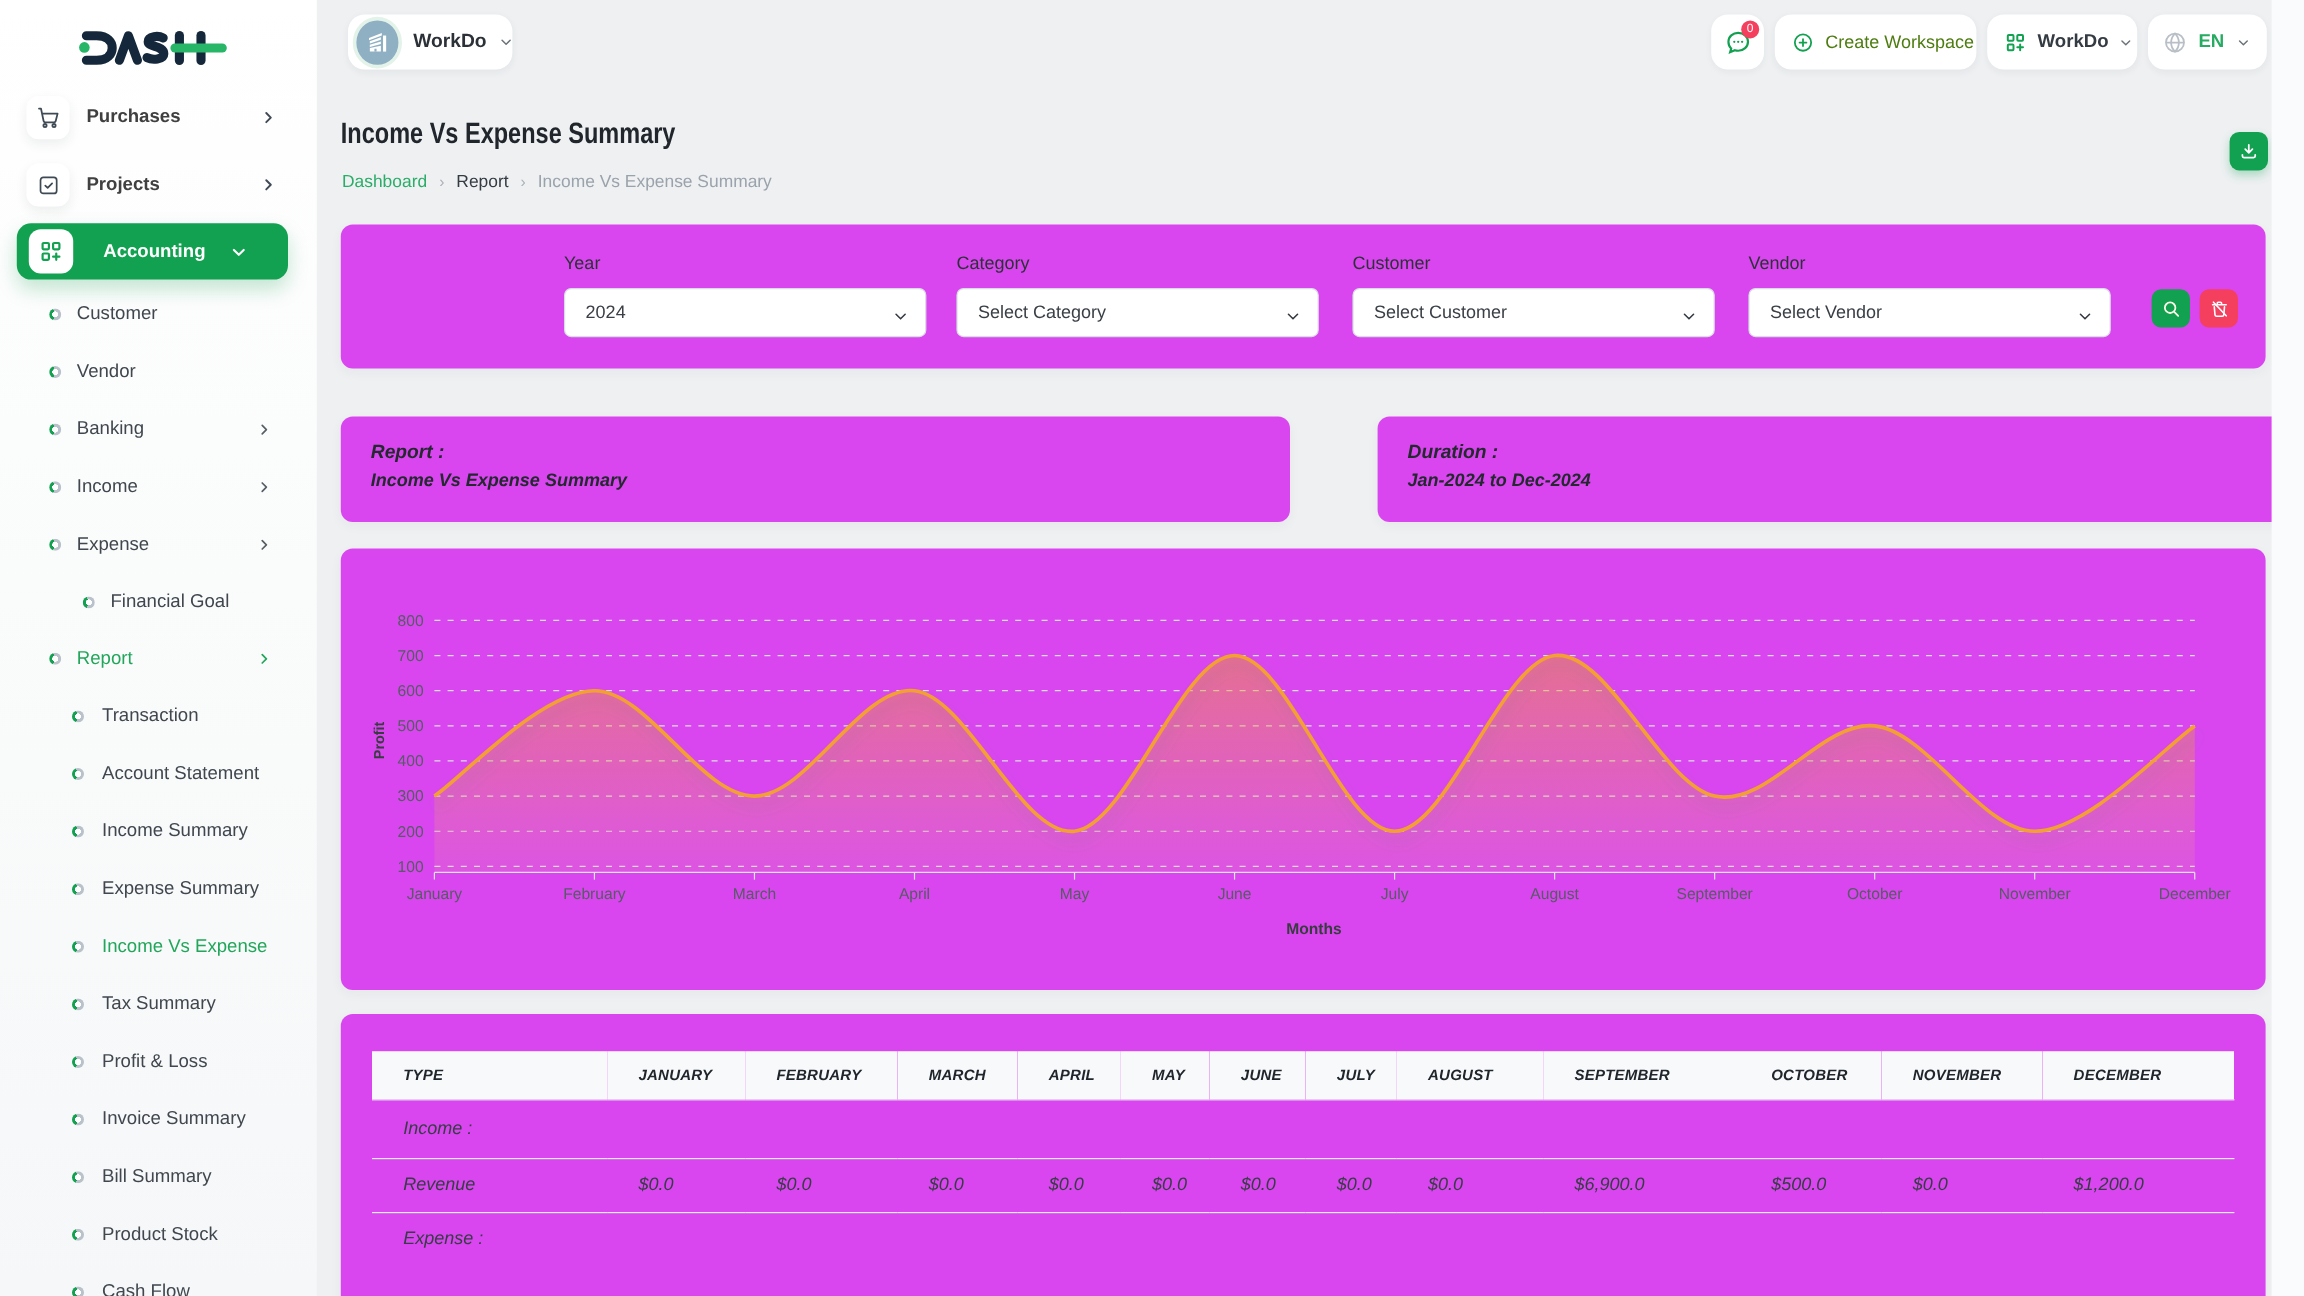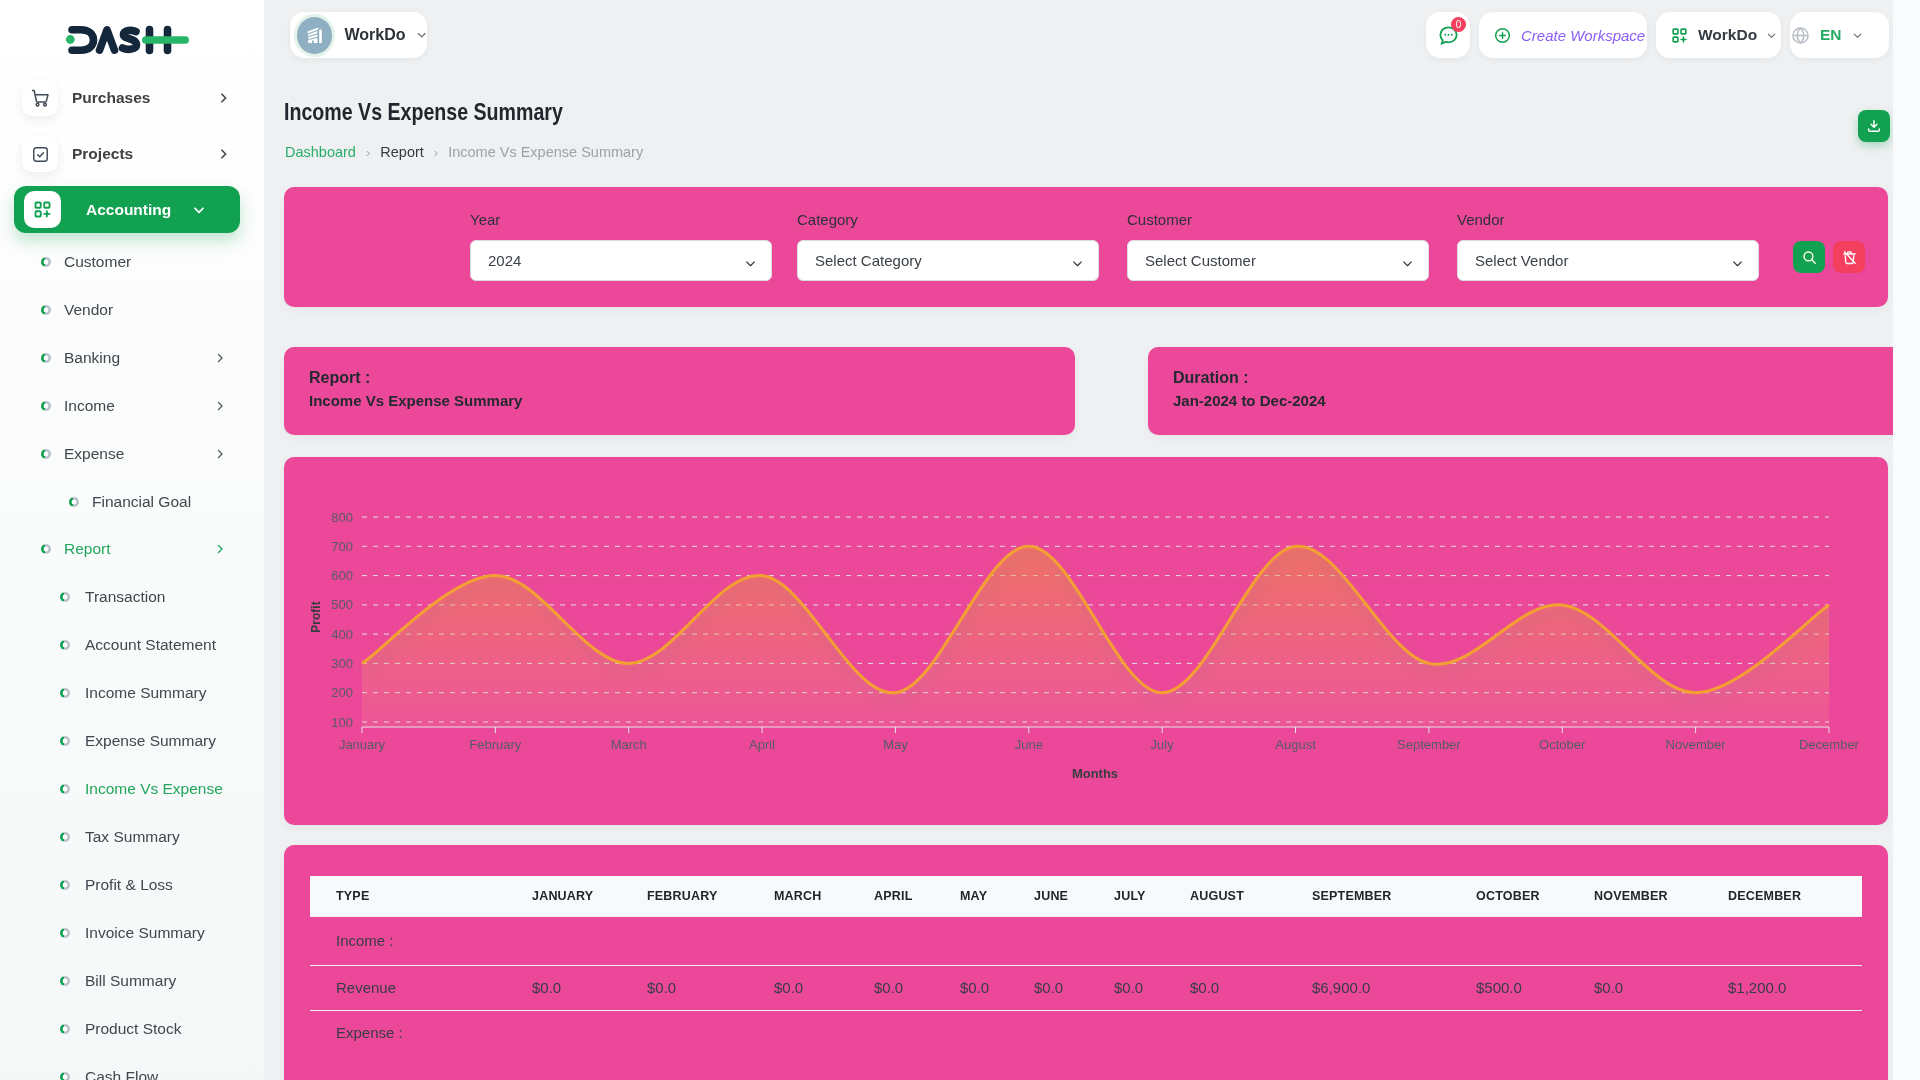--- a/index.html
+++ b/index.html
@@ -18,21 +18,21 @@
 .sub { position:absolute; left:0; width:264px; height:48px; }
 .sub .bullet { position:absolute; left:41px; top:50%; margin-top:-5px; width:10px; height:10px; border-radius:50%;
   background: radial-gradient(circle at center, #fff 0 2.4px, transparent 2.6px), conic-gradient(from 200deg, #12a150 0 140deg, #b9c2ca 140deg 360deg); }
 .sub .txt { position:absolute; left:64px; top:50%; transform:translateY(-50%); font-size:15.5px; color:#40474e; }
 .sub2 .bullet { left:60px; }
 .sub2 .txt { left:85px; }
 .green { color:#21a65b !important; }
 
 .chip { position:absolute; top:12px; height:46px; background:#fff; border-radius:14px; box-shadow:0 2px 6px rgba(40,50,60,.05); display:flex; align-items:center; }
 
-.card { position:absolute; background:#ec4899; border-radius:10px; box-shadow:0 3px 10px rgba(40,50,60,.045); }
+.card { position:absolute; background:#d946ef; border-radius:10px; box-shadow:0 3px 10px rgba(40,50,60,.045);font-style:italic; }
 h1 { position:absolute; left:284px; top:98px; font-size:24.5px; font-weight:700; color:#20262c; transform:scaleX(.8); transform-origin:left top; white-space:nowrap; }
 #crumb { position:absolute; left:285px; top:144px; font-size:14.5px; color:#9aa2ab;text-align:right; }
 #crumb a { color:#2aad68; text-decoration:none; }
 #crumb .sep { color:#aab1b9; margin:0 10px; font-size:13px; }
 #crumb .dark { color:#343b42; }
 .flabel { position:absolute; top:211px; font-size:15px; color:#2c3237; }
 .fselect { position:absolute; top:240px; width:302px; height:41px; background:#fff; border:1px solid #d8dde2; border-radius:6px; font-size:15px; color:#3a4046; line-height:39px; padding-left:17px; }
 .fselect .chev { position:absolute; right:14px; top:16px; }
 .sqbtn { position:absolute; top:241px; width:32px; height:32px; border-radius:8px; display:flex; align-items:center; justify-content:center; }
 .rcard-t1 { position:absolute; left:25px; top:22px; font-size:16px; font-weight:700; color:#23292f; }
@@ -216,35 +216,35 @@
         <circle cx="15.4" cy="11.3" r="1"></circle>
       </g>
     </svg>
   <div style="position:absolute; left:25px; top:5px; width:15px; height:15px; border-radius:8px; background:#f43f5e; color:#fff; font-size:10px; line-height:15px; text-align:center;">0</div>
 </div>
 <div class="chip" style="left:1479px; width:168px; padding-left:14px;">
   <svg width="19" height="19" viewBox="0 0 24 24" fill="none" stroke="#12a150" stroke-width="1.9" stroke-linecap="round">
       <circle cx="12" cy="12" r="8.6"></circle>
       <path d="M12 8.4v7.2M8.4 12h7.2"></path>
     </svg>
-  <div style="margin-left:9px; font-size:15px; color:#8b5cf6; white-space:nowrap;font-style:italic;">Create Workspace</div>
+  <div style="margin-left:9px; font-size:15px; color:#4d7c0f; white-space:nowrap;">Create Workspace</div>
 </div>
 <div class="chip" style="left:1656px; width:125px; padding-left:14px;">
   <svg width="19" height="19" viewBox="0 0 24 24" fill="none" stroke="#12a150" stroke-width="2.1" stroke-linecap="round" stroke-linejoin="round">
       <rect x="4" y="4" width="6" height="6" rx="1"></rect>
       <rect x="14" y="4" width="6" height="6" rx="1"></rect>
       <rect x="4" y="14" width="6" height="6" rx="1"></rect>
       <path d="M17 14v6M14 17h6"></path>
     </svg>
   <div style="margin-left:9px; font-size:15.5px; font-weight:700; color:#343b42;">WorkDo</div>
   <svg style="margin-left:9px;" width="11" height="11" viewBox="0 0 24 24" fill="none" stroke="#6a727a" stroke-width="2.6" stroke-linecap="round" stroke-linejoin="round">
       <path d="M5 9l7 7 7-7"></path>
     </svg>
 </div>
-<div class="chip" style="left:1790px; width:99px; ">
+<div class="chip" style="left:1790px; width:99px; padding-left:12px;">
   <svg width="21" height="21" viewBox="0 0 24 24" fill="none" stroke="#b9bfc6" stroke-width="1.7">
       <circle cx="12" cy="12" r="8.6"></circle>
       <path d="M3.4 12h17.2M12 3.4c2.4 2.2 3.7 5.2 3.7 8.6s-1.3 6.4-3.7 8.6c-2.4-2.2-3.7-5.2-3.7-8.6s1.3-6.4 3.7-8.6z"></path>
     </svg>
   <div style="margin-left:9px; font-size:15.5px; font-weight:700; color:#27ab62;">EN</div>
   <svg style="margin-left:10px;" width="11" height="11" viewBox="0 0 24 24" fill="none" stroke="#6a727a" stroke-width="2.6" stroke-linecap="round" stroke-linejoin="round">
       <path d="M5 9l7 7 7-7"></path>
     </svg>
 </div>
 

